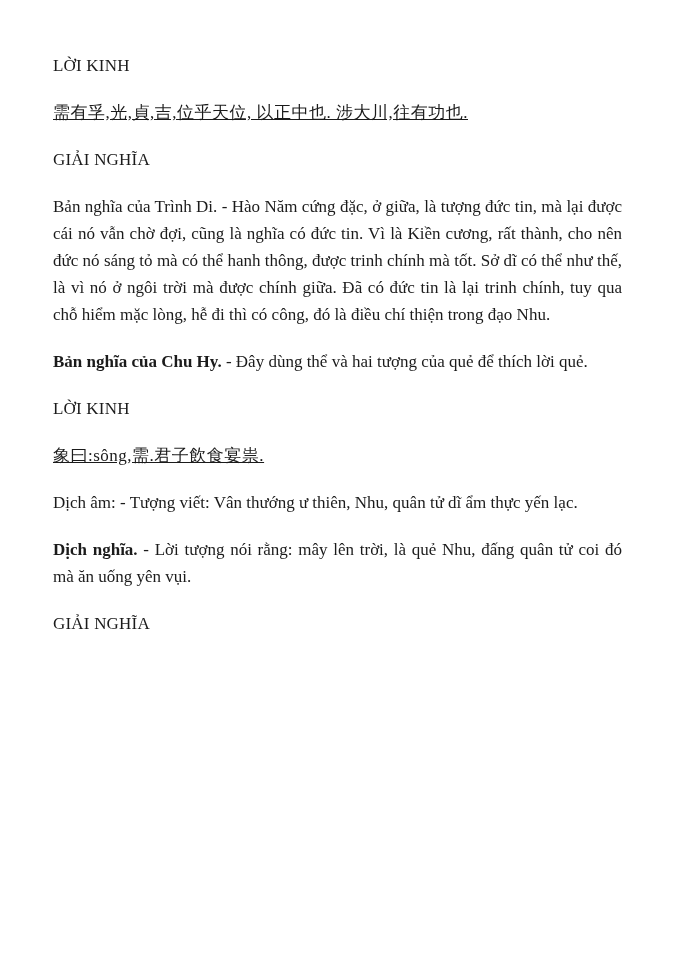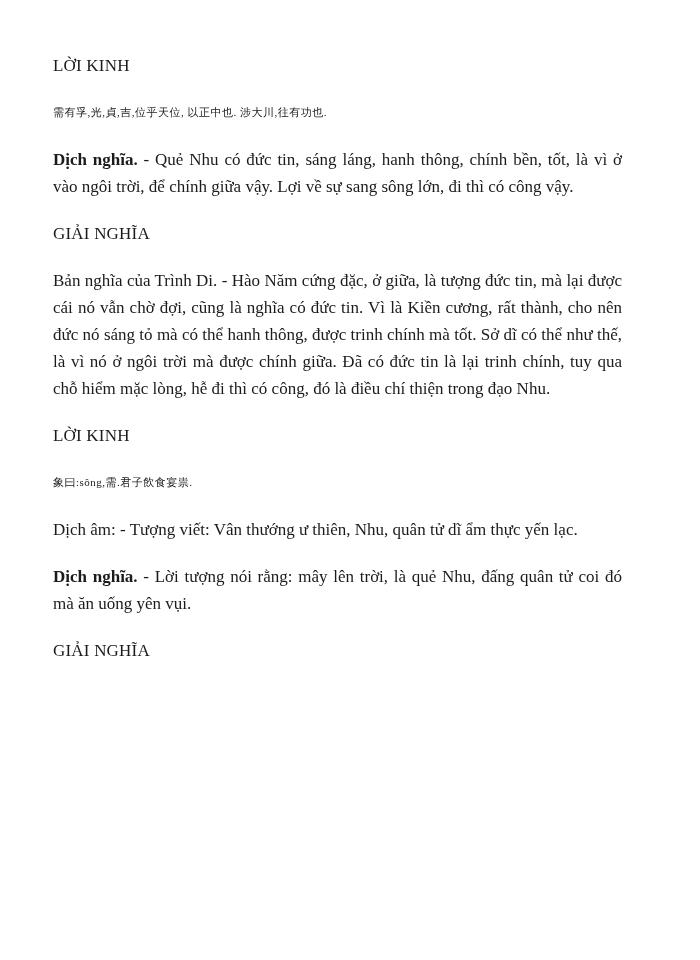--- a/index.html
+++ b/index.html
@@ -22,54 +22,55 @@
     overflow: hidden;
   }
   .block { margin: 20px 0; }
   .block:first-child { margin-top: 2px; }
   .heading {
     font-weight: normal;
     letter-spacing: 0.2px;
     margin-top: 20px;
   }
   .chinese {
-    font-size: 11px;
+    font-size: 17px;
     letter-spacing: 0.5px;
+    text-decoration: underline;
   }
   .para {
     text-align: justify;
   }
   .para b { font-weight: bold; }
 </style>
 </head>
 <body>
 
 <div class="page">
 
   <div class="block heading">
     <span>LỜI KINH</span>
   </div>
 
   <div class="block chinese">
     <span>需有孚,光,貞,吉,位乎天位, 以正中也. 涉大川,往有功也.</span>
   </div>
 
 
-  <div class="block para">
-    <b>Dịch nghĩa.</b><span> - Quẻ Nhu có đức tin, sáng láng, hanh thông, chính bền, tốt, là vì ở vào ngôi trời, để chính giữa vậy. Lợi về sự sang sông lớn, đi thì có công vậy.</span>
-  </div>
 
   <div class="block heading">
     <span>GIẢI NGHĨA</span>
   </div>
 
   <div class="block para">
     <span>Bản nghĩa của Trình Di. - Hào Năm cứng đặc, ở giữa, là tượng đức tin, mà lại được cái nó vẫn chờ đợi, cũng là nghĩa có đức tin. Vì là Kiền cương, rất thành, cho nên đức nó sáng tỏ mà có thể hanh thông, được trinh chính mà tốt. Sở dĩ có thể như thế, là vì nó ở ngôi trời mà được chính giữa. Đã có đức tin là lại trinh chính, tuy qua chỗ hiểm mặc lòng, hễ đi thì có công, đó là điều chí thiện trong đạo Nhu.</span>
   </div>
 
+  <div class="block para">
+    <b>Bản nghĩa của Chu Hy.</b><span> - Đây dùng thể và hai tượng của quẻ để thích lời quẻ.</span>
+  </div>
 
   <div class="block heading">
     <span>LỜI KINH</span>
   </div>
 
   <div class="block chinese">
     <span>象曰:sông,需.君子飲食宴祟.</span>
   </div>
 
   <div class="block para">

